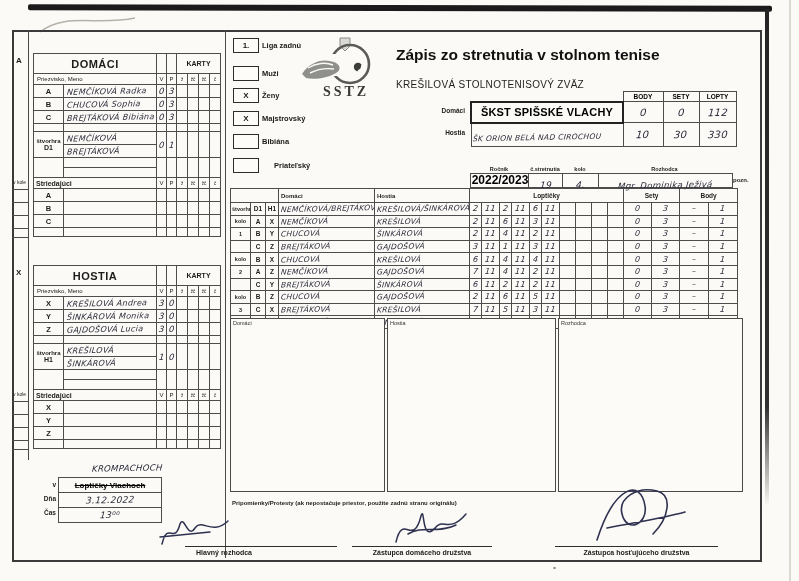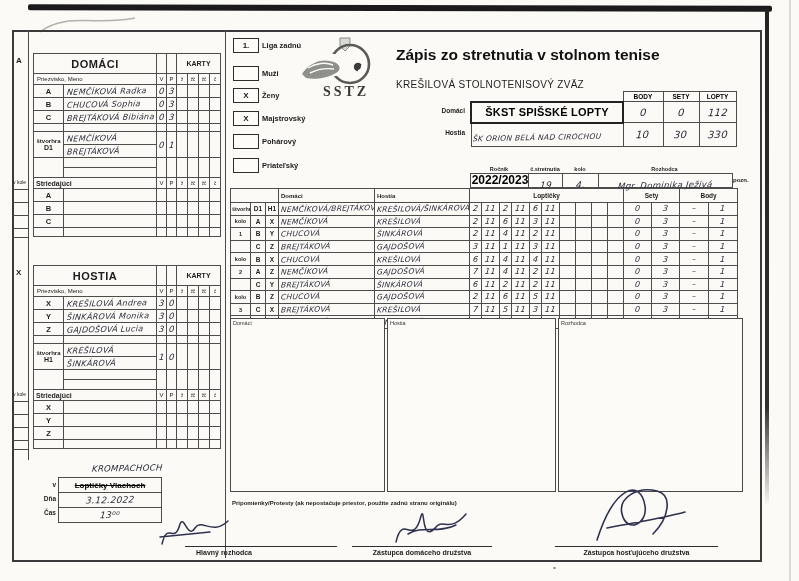--- a/index.html
+++ b/index.html
@@ -111,24 +111,24 @@
   <div class="abs chkbox" style="left:233px;top:66px;"></div>
   <div class="abs chklabel" style="left:262px;top:69px;">Muži</div>
 
   <div class="abs chkbox" style="left:233px;top:88px;">X</div>
   <div class="abs chklabel" style="left:262px;top:91px;">Ženy</div>
 
   <div class="abs chkbox" style="left:233px;top:111px;">X</div>
   <div class="abs chklabel" style="left:262px;top:114px;">Majstrovský</div>
 
   <div class="abs chkbox" style="left:233px;top:134px;"></div>
-  <div class="abs chklabel" style="left:262px;top:137px;">Pohárový</div>
+  <div class="abs chklabel" style="left:262px;top:137px;">Bibiána</div>
 
   <div class="abs chkbox" style="left:233px;top:158px;"></div>
-  <div class="abs chklabel" style="left:262px;top:161px;">Priateľský</div>
+  <div class="abs chklabel" style="left:274px;top:161px;">Priateľský</div>
 </div>
 
 <svg class="abs" style="left:296px;top:36px;" width="96" height="66" viewBox="0 0 96 66">
   <path d="M44,2 h10 v8 l-5,5 -5,-5 z" fill="#d9d9d6" stroke="#8a8a88" stroke-width="1"></path>
   <circle cx="54" cy="28" r="19" fill="none" stroke="#5a5a58" stroke-width="2.6"></circle>
   <rect x="30" y="18" width="18" height="22" fill="#fbfaf6"></rect>
   <circle cx="62" cy="31" r="4.2" fill="#3c3c3a"></circle>
   <path d="M66,29 a5,5 0 0 1 -4,6" stroke="#fbfaf6" stroke-width="2" fill="none"></path>
   <path d="M6,38 C14,26 26,22 38,26 C44,28 46,34 40,37 C32,42 18,44 10,42 Z" fill="#8f8f8c"></path>
   <path d="M12,32 C20,27 30,26 37,29 M14,37 C22,33 31,32 38,33" stroke="#fbfaf6" stroke-width="1.4" fill="none"></path>
@@ -147,21 +147,21 @@
       <col style="width:37px">
     </colgroup>
   <tbody>
       <tr style="height:10px;">
     <td class="nob"></td>
     <td class="hdr">BODY</td>
     <td class="hdr">SETY</td>
     <td class="hdr">LOPTY</td>
   </tr>
   <tr style="height:21px;">
-    <td class="team1">ŠKST SPIŠSKÉ LOPTY</td>
+    <td class="team1">ŠKST SPIŠSKÉ VLACHY</td>
     <td class="val"><span class="hw">0</span></td>
     <td class="val"><span class="hw">0</span></td>
     <td class="val"><span class="hw">112</span></td>
   </tr>
   <tr style="height:24px;">
     <td style="text-align:left;"><span class="hw" style="font-size:7.5px;">ŠK ORION BELÁ NAD CIROCHOU</span></td>
     <td class="val"><span class="hw">10</span></td>
     <td class="val"><span class="hw">30</span></td>
     <td class="val"><span class="hw">330</span></td>
   </tr>

